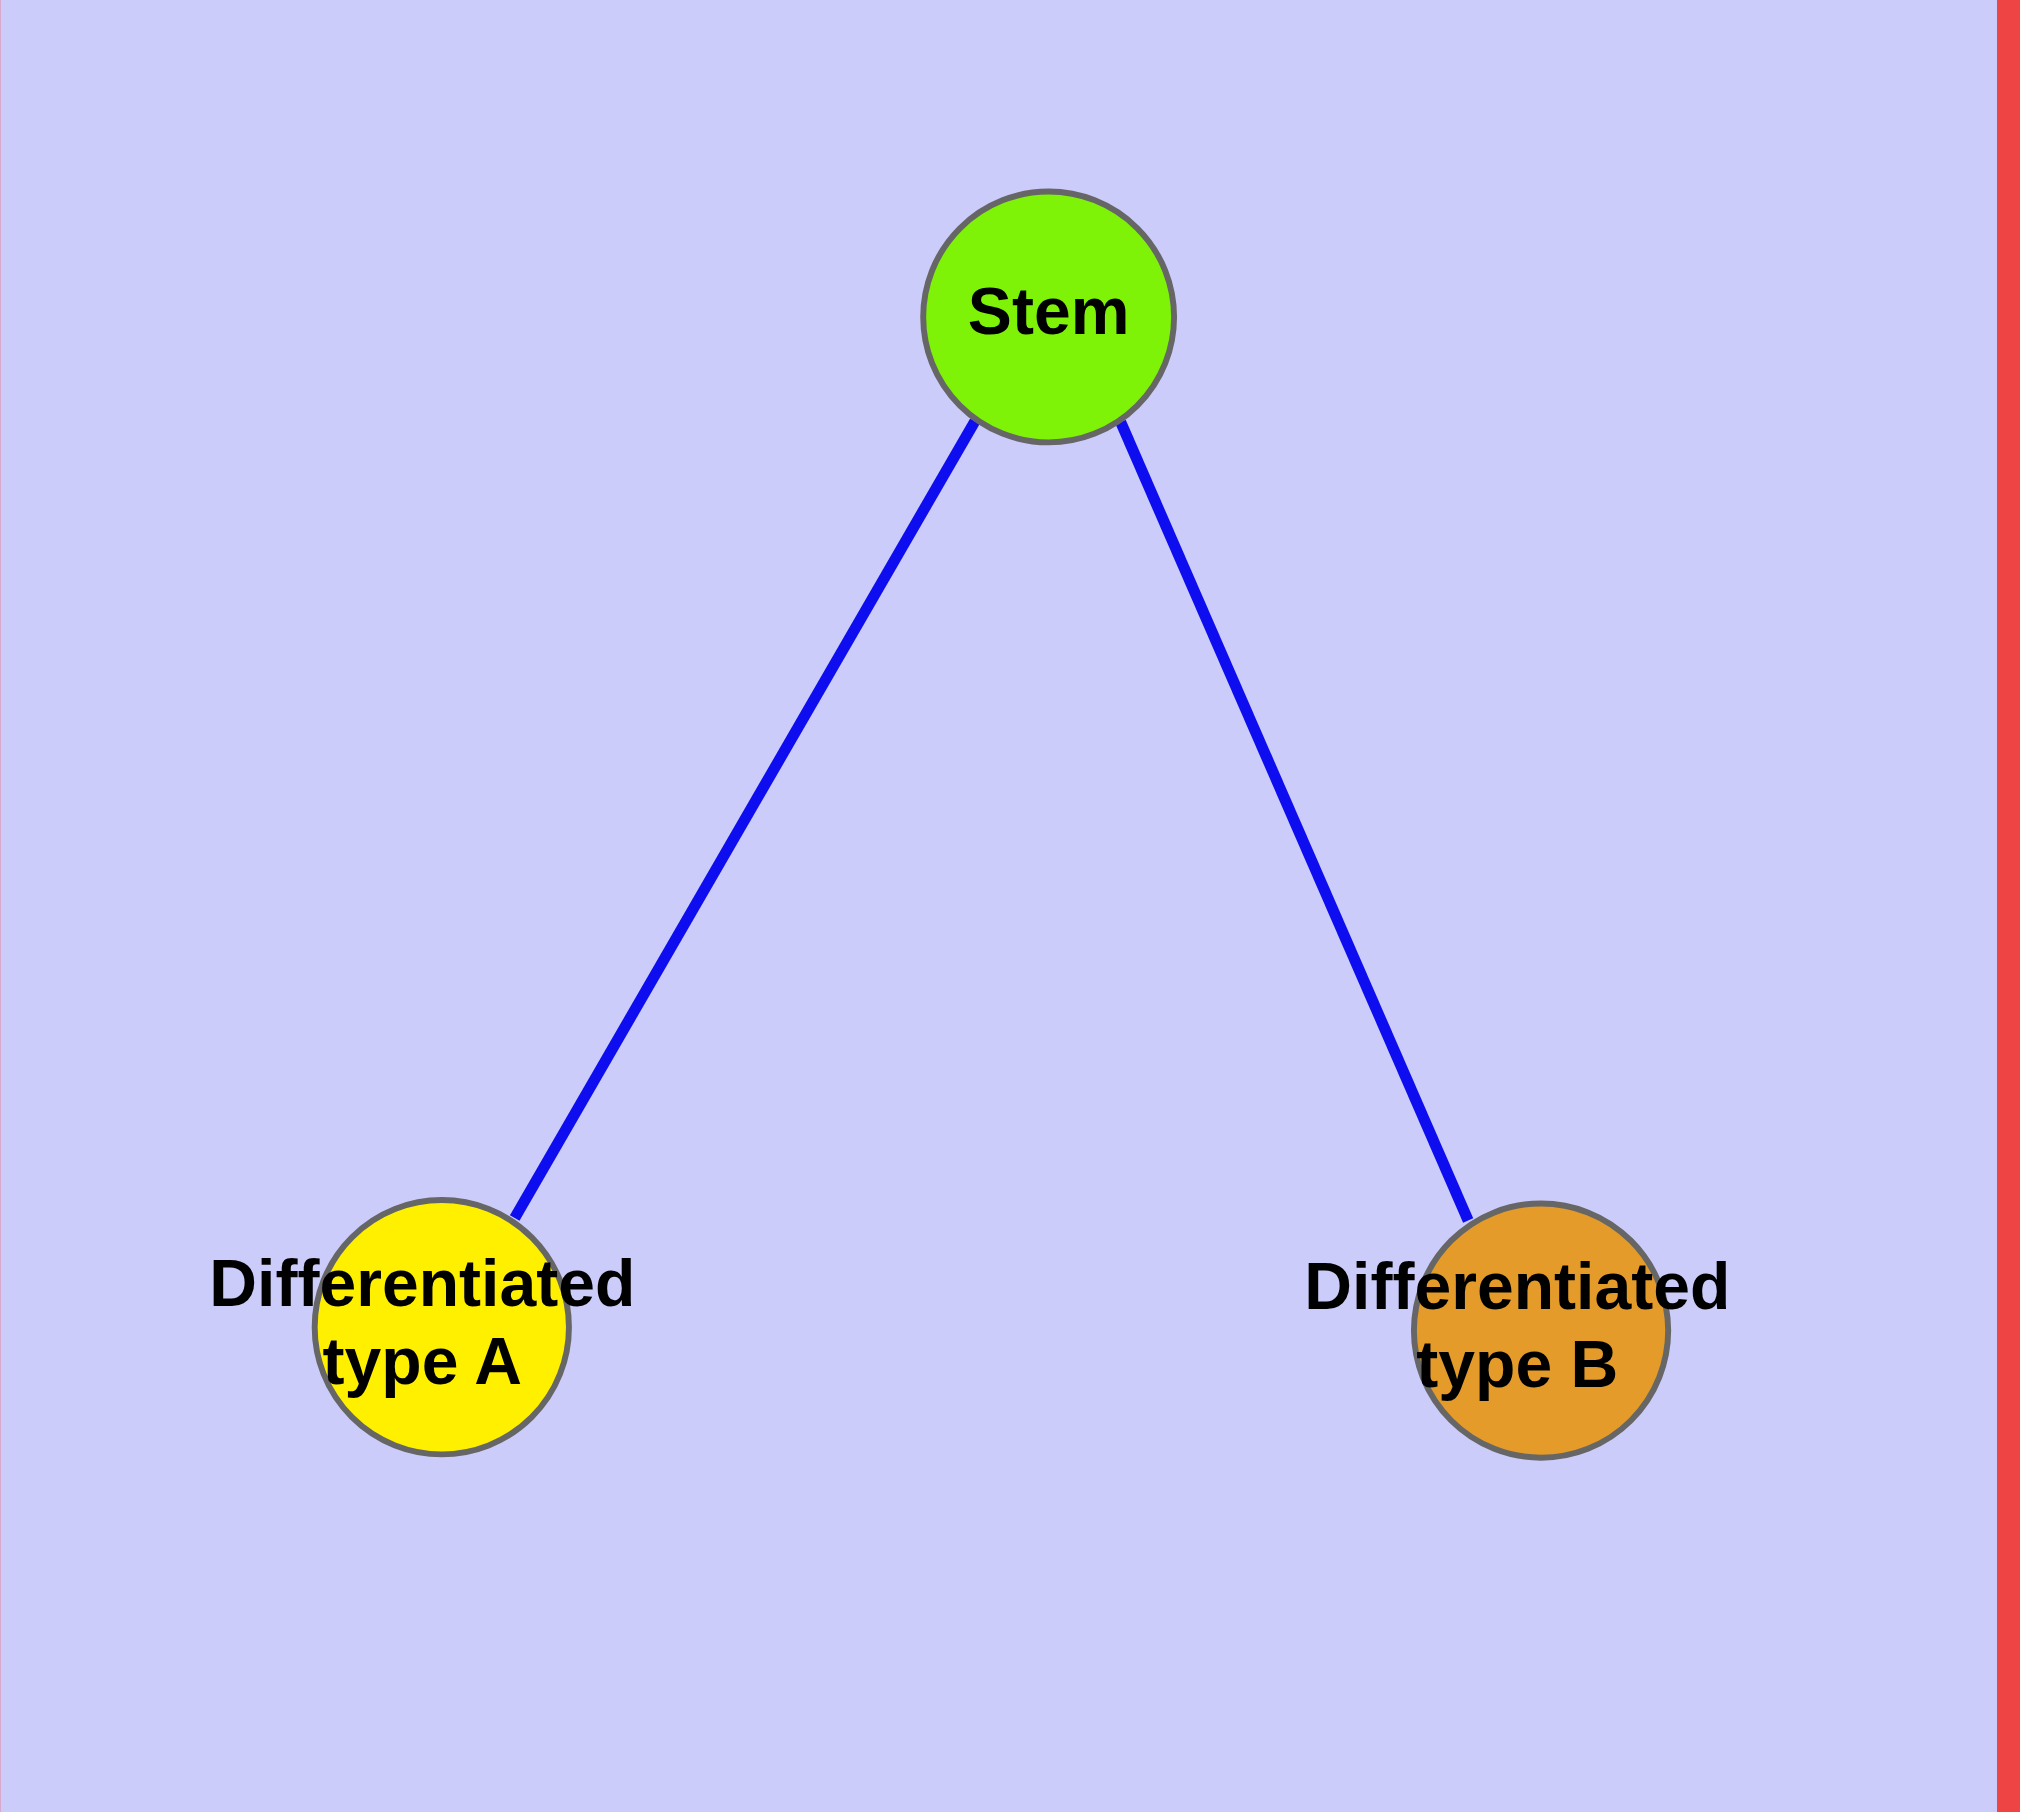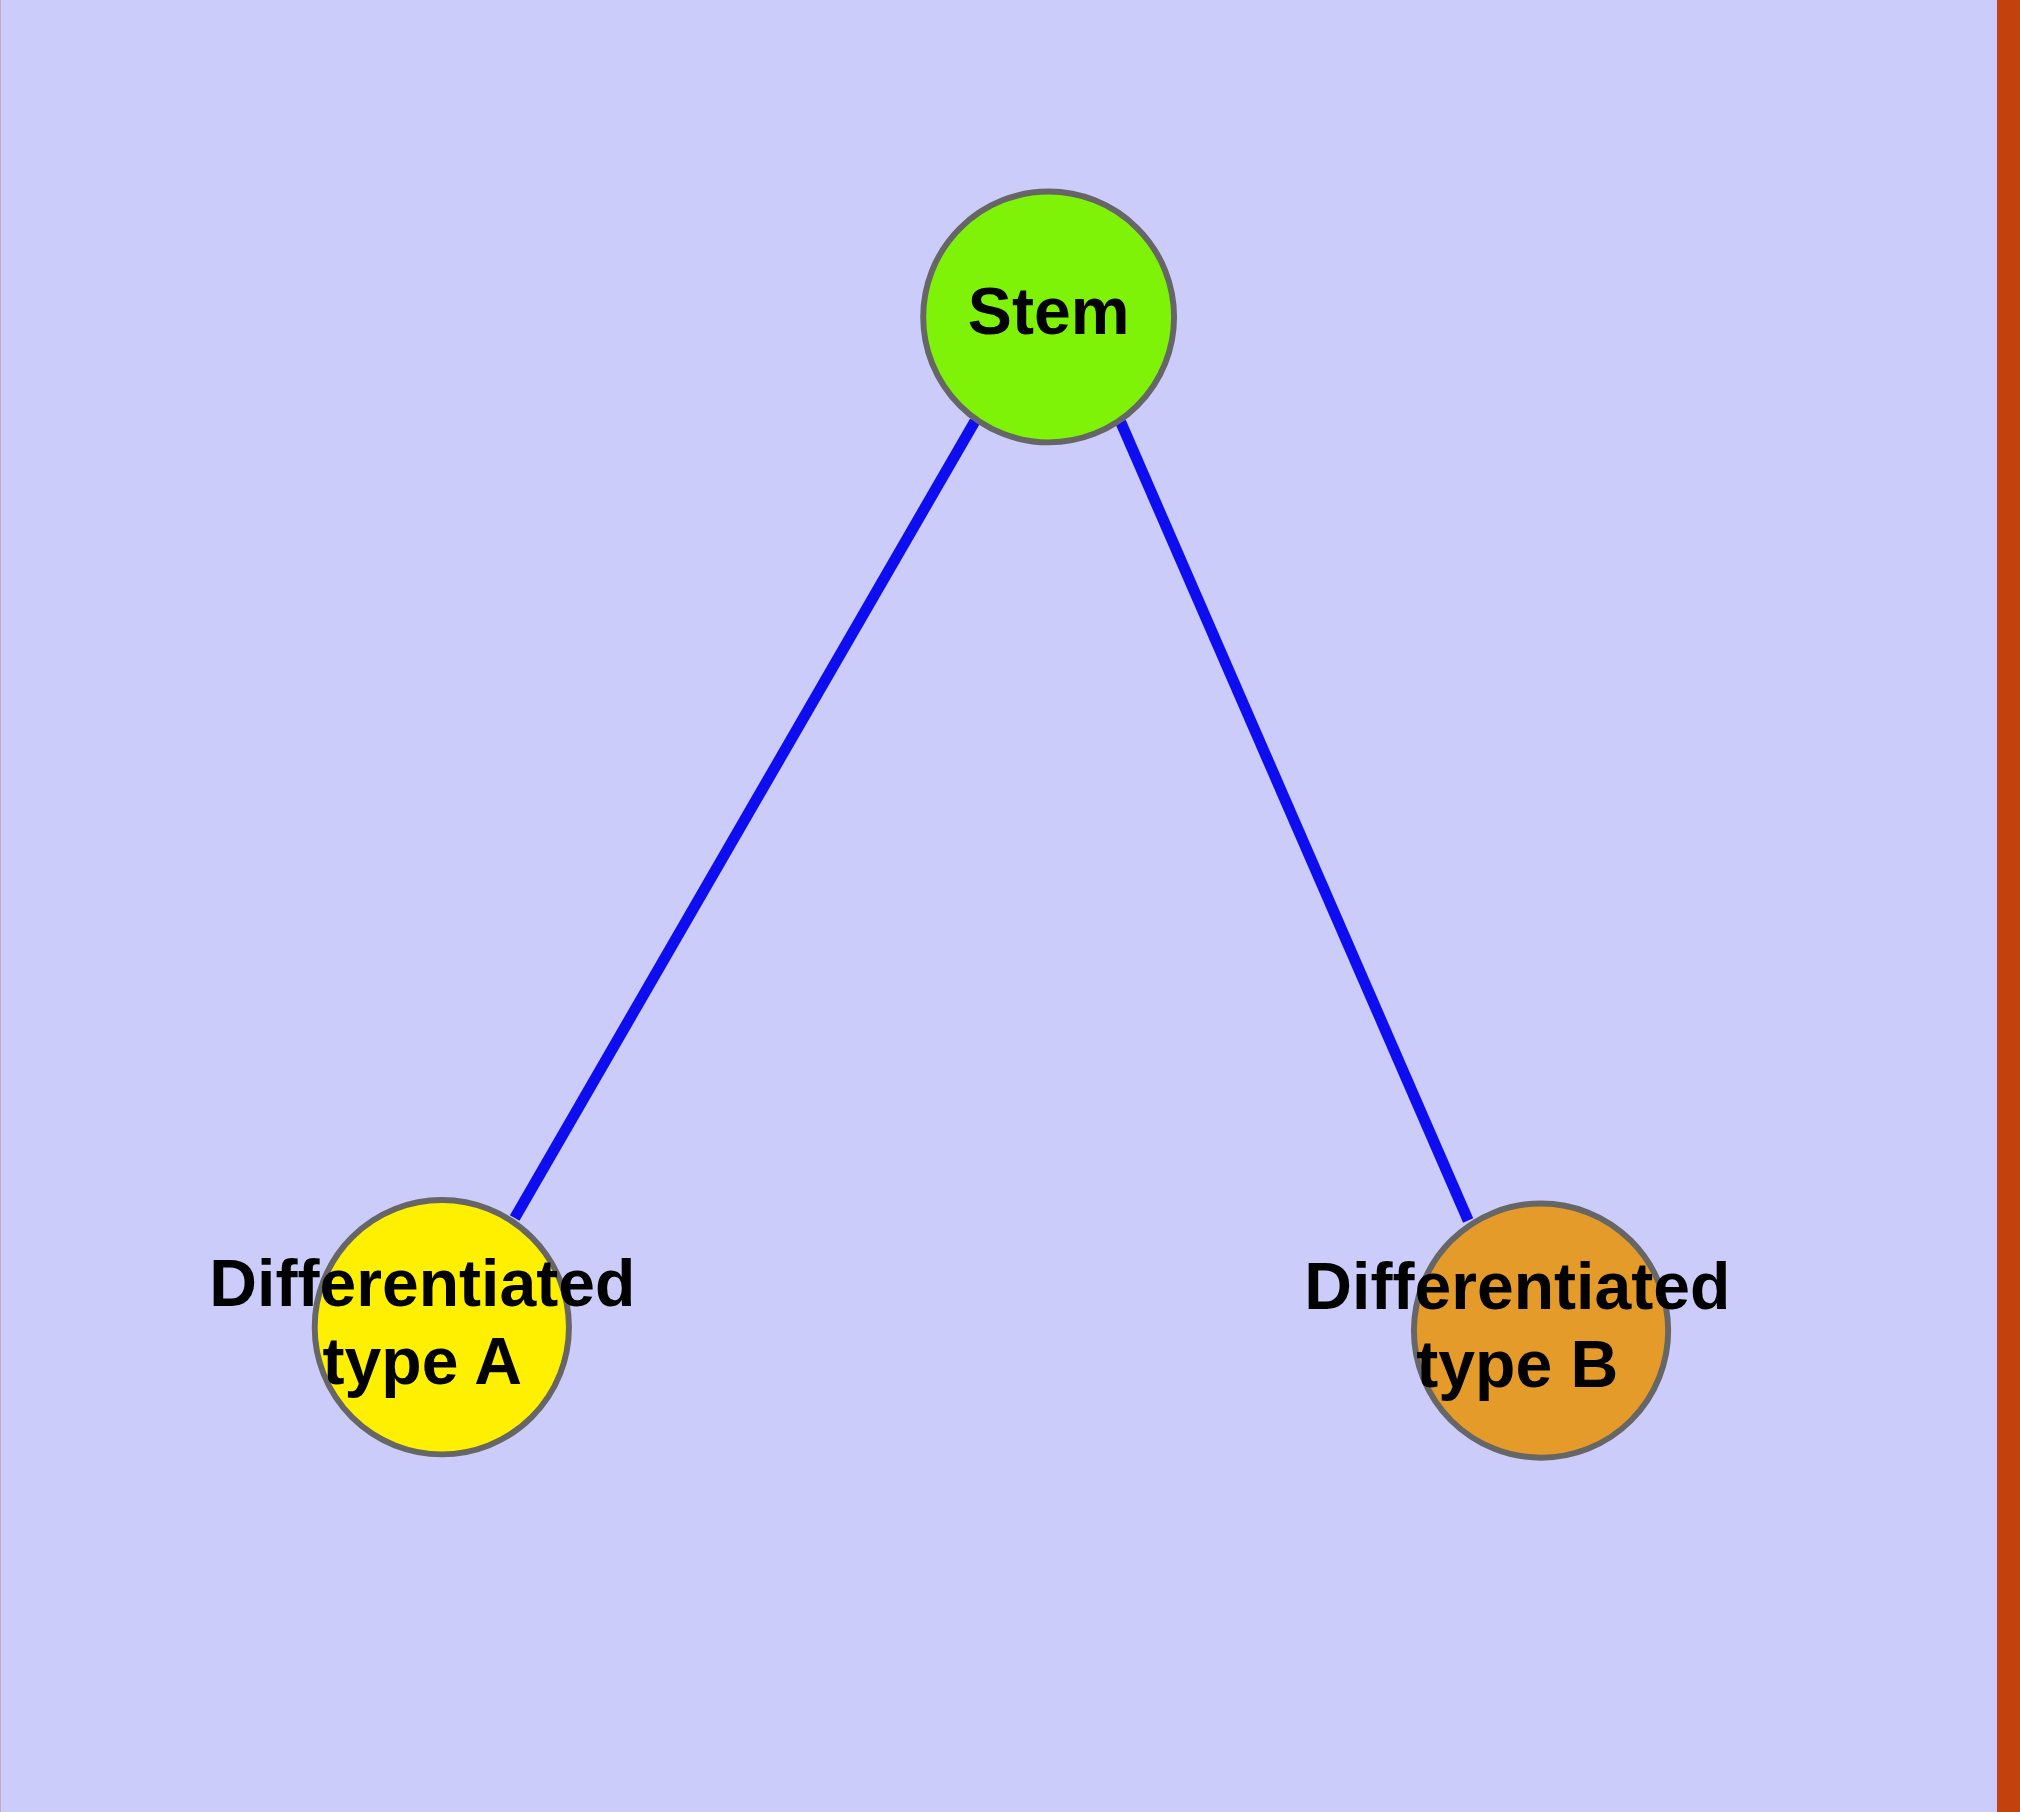--- a/index.html
+++ b/index.html
@@ -31,21 +31,21 @@
     text-anchor: middle;
     dominant-baseline: middle;
   }
   .edge-line {
     stroke-linecap: butt;
   }
 </style>
 </head>
 <body>
 
-<div id="canvas" style="width: 2021px; height: 1812px; background: #c2410c;">
+<div id="canvas" style="width: 2021px; height: 1812px; background: #ef4444;">
   <svg id="graph-svg" viewBox="0 0 2384 2138">
 
     <rect id="bg-rect" x="0" y="0" width="2356" height="2138" fill="#ccccfa"></rect>
 
     <g id="edges-group">
         <line class="edge-line" x1="1150" y1="497" x2="607" y2="1437" stroke="#0d0df0" stroke-width="13"></line>
         <line class="edge-line" x1="1322" y1="498" x2="1732" y2="1440" stroke="#0d0df0" stroke-width="13"></line>
       </g>
 
     <g id="nodes-group">

